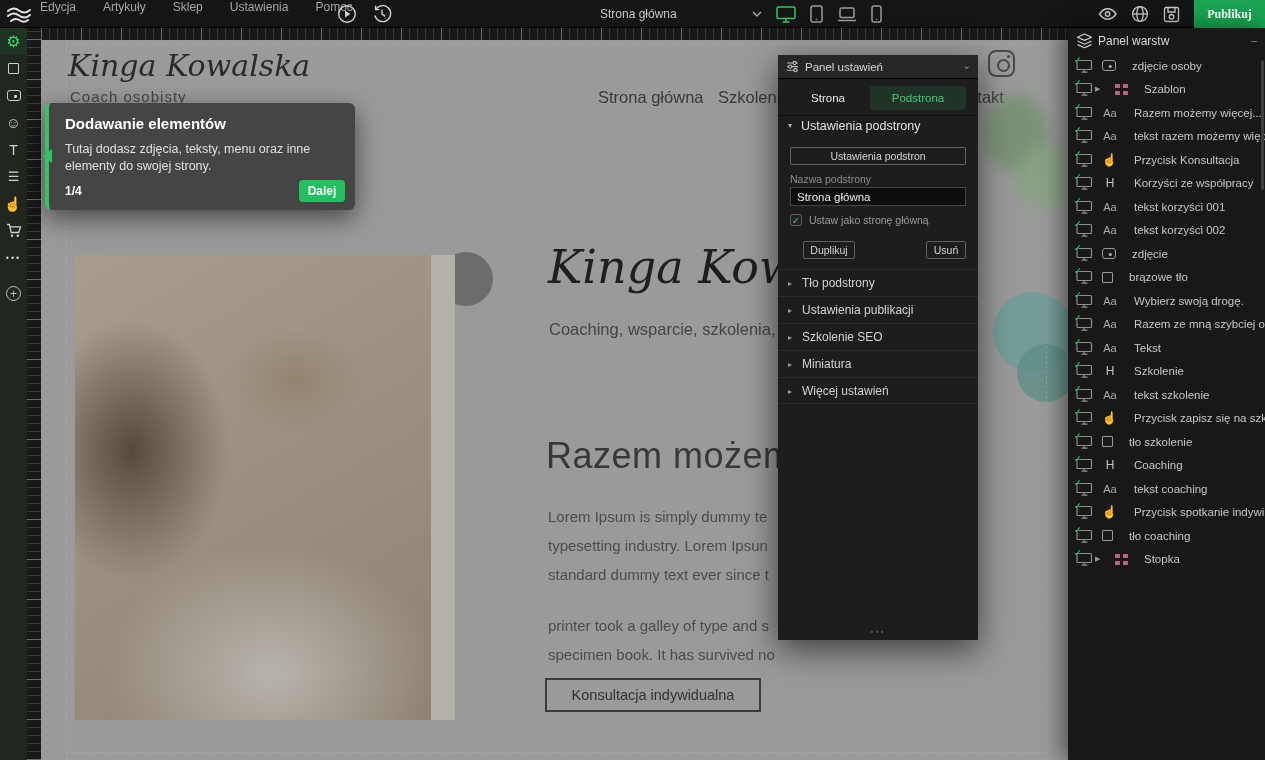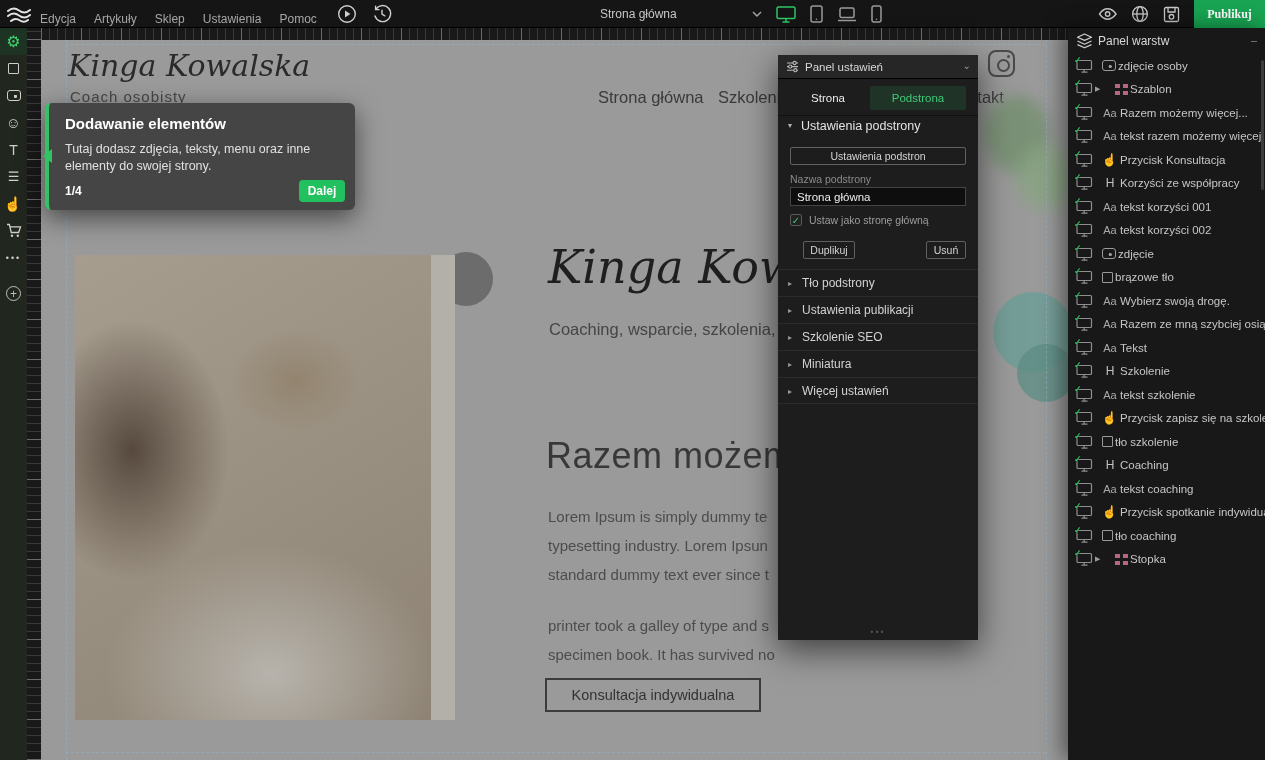--- a/index.html
+++ b/index.html
@@ -5,21 +5,21 @@
   html,body{margin:0;padding:0;background:#000;}
   *{box-sizing:border-box;}
   .stage{position:relative;width:1265px;height:760px;background:#111;overflow:hidden;
          font-family:"Liberation Sans",sans-serif;-webkit-font-smoothing:antialiased;}
   .abs{position:absolute;}
 
   
   .topbar{position:absolute;left:0;top:0;width:1265px;height:28px;background:#151515;z-index:60;
           border-bottom:1px solid #000;}
   .tb-logo{position:absolute;left:6px;top:4px;width:26px;height:20px;}
-  .tb-menus{position:absolute;left:40px;top:0;height:38px;display:flex;gap:18px;align-items:center;}
+  .tb-menus{position:absolute;left:40px;top:0;height:38px;display:flex;gap:27px;align-items:flex-start;}
   .menu-item{font-size:12px;color:#a6a6a6;cursor:pointer;white-space:nowrap;}
   .tb-circle{position:absolute;top:4px;width:20px;height:20px;}
   .tb-pagesel{position:absolute;left:600px;top:0;width:162px;height:28px;display:flex;align-items:center;
               justify-content:space-between;color:#c7c7c7;font-size:12px;cursor:pointer;}
   .tb-devices{position:absolute;left:776px;top:0;height:28px;display:flex;gap:14px;align-items:center;}
   .tb-right{position:absolute;left:1098px;top:0;height:28px;display:flex;gap:14px;align-items:center;}
   .tb-publish{position:absolute;left:1194px;top:0;width:71px;height:28px;background:#18a452;border:none;
               color:#fff;font-size:12px;font-weight:bold;font-family:Liberation Serif, serif;cursor:pointer;}
 
   
@@ -124,21 +124,21 @@
   .lp-header-icon{position:absolute;left:8px;top:5px;}
   .lp-title{position:absolute;left:30px;top:0;line-height:26px;font-size:12px;color:#d8d8d8;}
   .lp-collapse{position:absolute;right:8px;top:0;line-height:24px;font-size:11px;color:#8a8a8a;}
   .lp-list{position:absolute;left:0;top:26px;width:197px;}
   .layer-row{display:flex;align-items:center;height:23.5px;padding-left:8px;overflow:hidden;cursor:pointer;}
   .vis-wrap{position:relative;width:17px;height:14px;flex:0 0 auto;}
   .vis-check{position:absolute;left:-2px;top:-4px;color:#2fc565;font-size:9px;font-weight:bold;text-shadow:0 0 2px #000;}
   .expand-arrow{display:none;width:13px;flex:0 0 auto;font-size:7px;color:#9a9a9a;padding-left:2px;}
   .layer-row.expandable .expand-arrow{display:block;}
   .type-icon{width:16px;margin-left:9px;flex:0 0 auto;display:flex;align-items:center;justify-content:center;}
-  .layer-label{margin-left:2px;font-size:11.5px;color:#c6c6c6;white-space:nowrap;overflow:hidden;flex:1 1 auto;}
+  .layer-label{margin-left:16px;font-size:11.5px;color:#c6c6c6;white-space:nowrap;overflow:hidden;flex:1 1 auto;}
   .ti-text::before{content:"Aa";font-size:11px;color:#a9a9a9;}
   .ti-heading::before{content:"H";font-size:12px;color:#c2c2c2;}
   .ti-button::before{content:"\261D";font-size:12px;color:#b5b5b5;}
   .ti-image{width:14px;height:11px;border:1px solid #9a9a9a;border-radius:3px;
             background:radial-gradient(circle at 60% 62%, #9a9a9a 1.3px, transparent 1.9px);}
   .ti-box{width:11px;height:11px;border:1px solid #9a9a9a;border-radius:1px;}
   .ti-template{width:13px;height:13px;
     background-image:linear-gradient(#b4687f,#b4687f),linear-gradient(#b4687f,#b4687f),
                      linear-gradient(#b4687f,#b4687f),linear-gradient(#b4687f,#b4687f);
     background-repeat:no-repeat;background-size:5px 4px;

